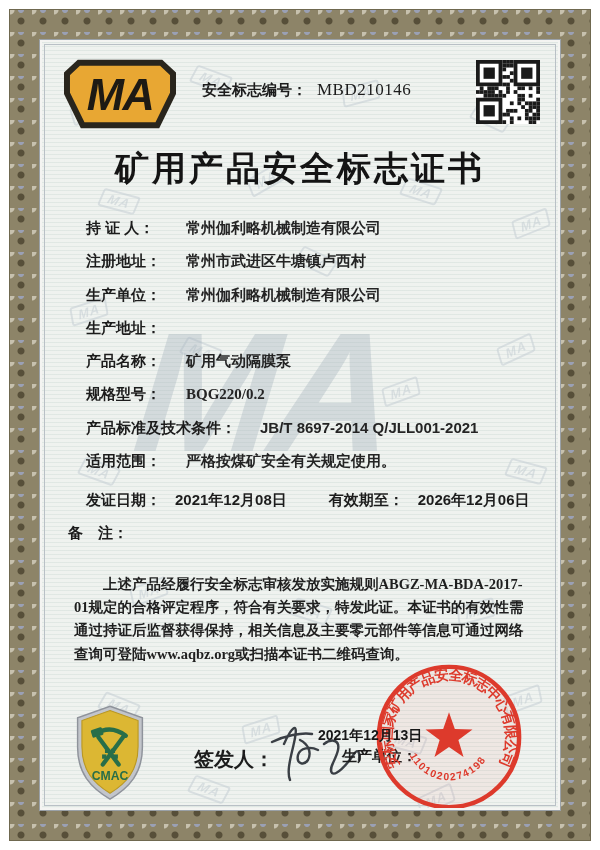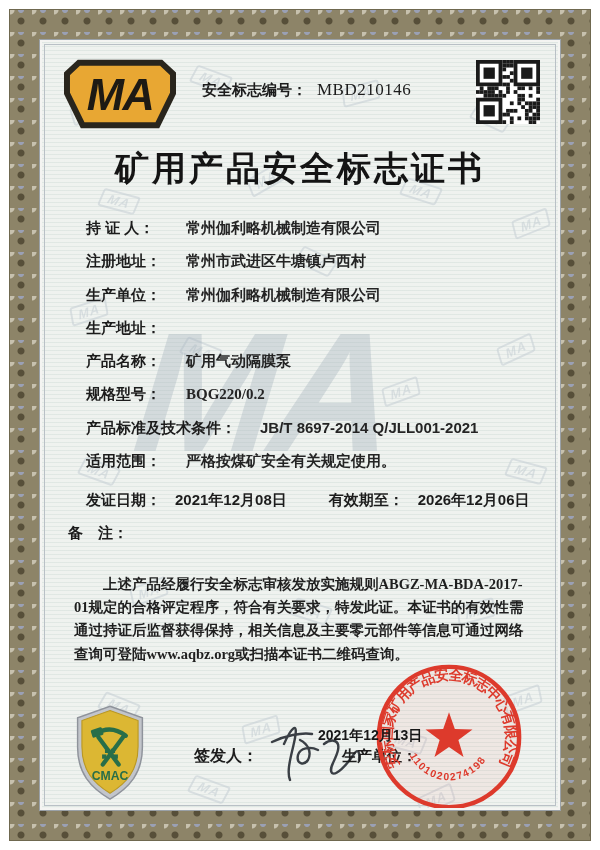--- a/index.html
+++ b/index.html
@@ -61,21 +61,21 @@
   .daterow .flabel{font-weight:bold;}
   .daterow .fvalue{margin-left:14px;font-weight:600;}
   .daterow .pair2{margin-left:42px;display:flex;}
   .remark{margin:14px 0 0 12px;font-size:15px;font-weight:bold;}
   .para{
     margin:30px 8px 0 18px;font-size:14.5px;line-height:1.6;font-weight:600;
     color:#1f1f1f;text-indent:2em;font-family:"Liberation Serif", serif;
   }
   .footer{position:relative;height:180px;margin-top:18px;}
   .cmac{position:absolute;left:18px;top:18px;width:72px;height:102px;}
-  .signer{position:absolute;left:138px;top:62px;font-size:16px;font-weight:bold;}
+  .signer{position:absolute;left:138px;top:62px;font-size:20px;font-weight:bold;}
   .signature{position:absolute;left:206px;top:26px;width:120px;height:84px;}
   .issuer{position:absolute;left:286px;top:63px;font-size:15px;font-weight:bold;}
   .stamp{position:absolute;right:16px;top:-26px;width:158px;height:158px;}
   .stamp svg{width:100%;height:100%;}
   .stamp-date{
     position:absolute;right:96px;top:43px;width:130px;
     font-size:14px;font-weight:bold;color:#171717;white-space:nowrap;z-index:3;
   }
   .stamp-wrap{position:absolute;right:0;top:0;width:330px;height:160px;}
 </style>

